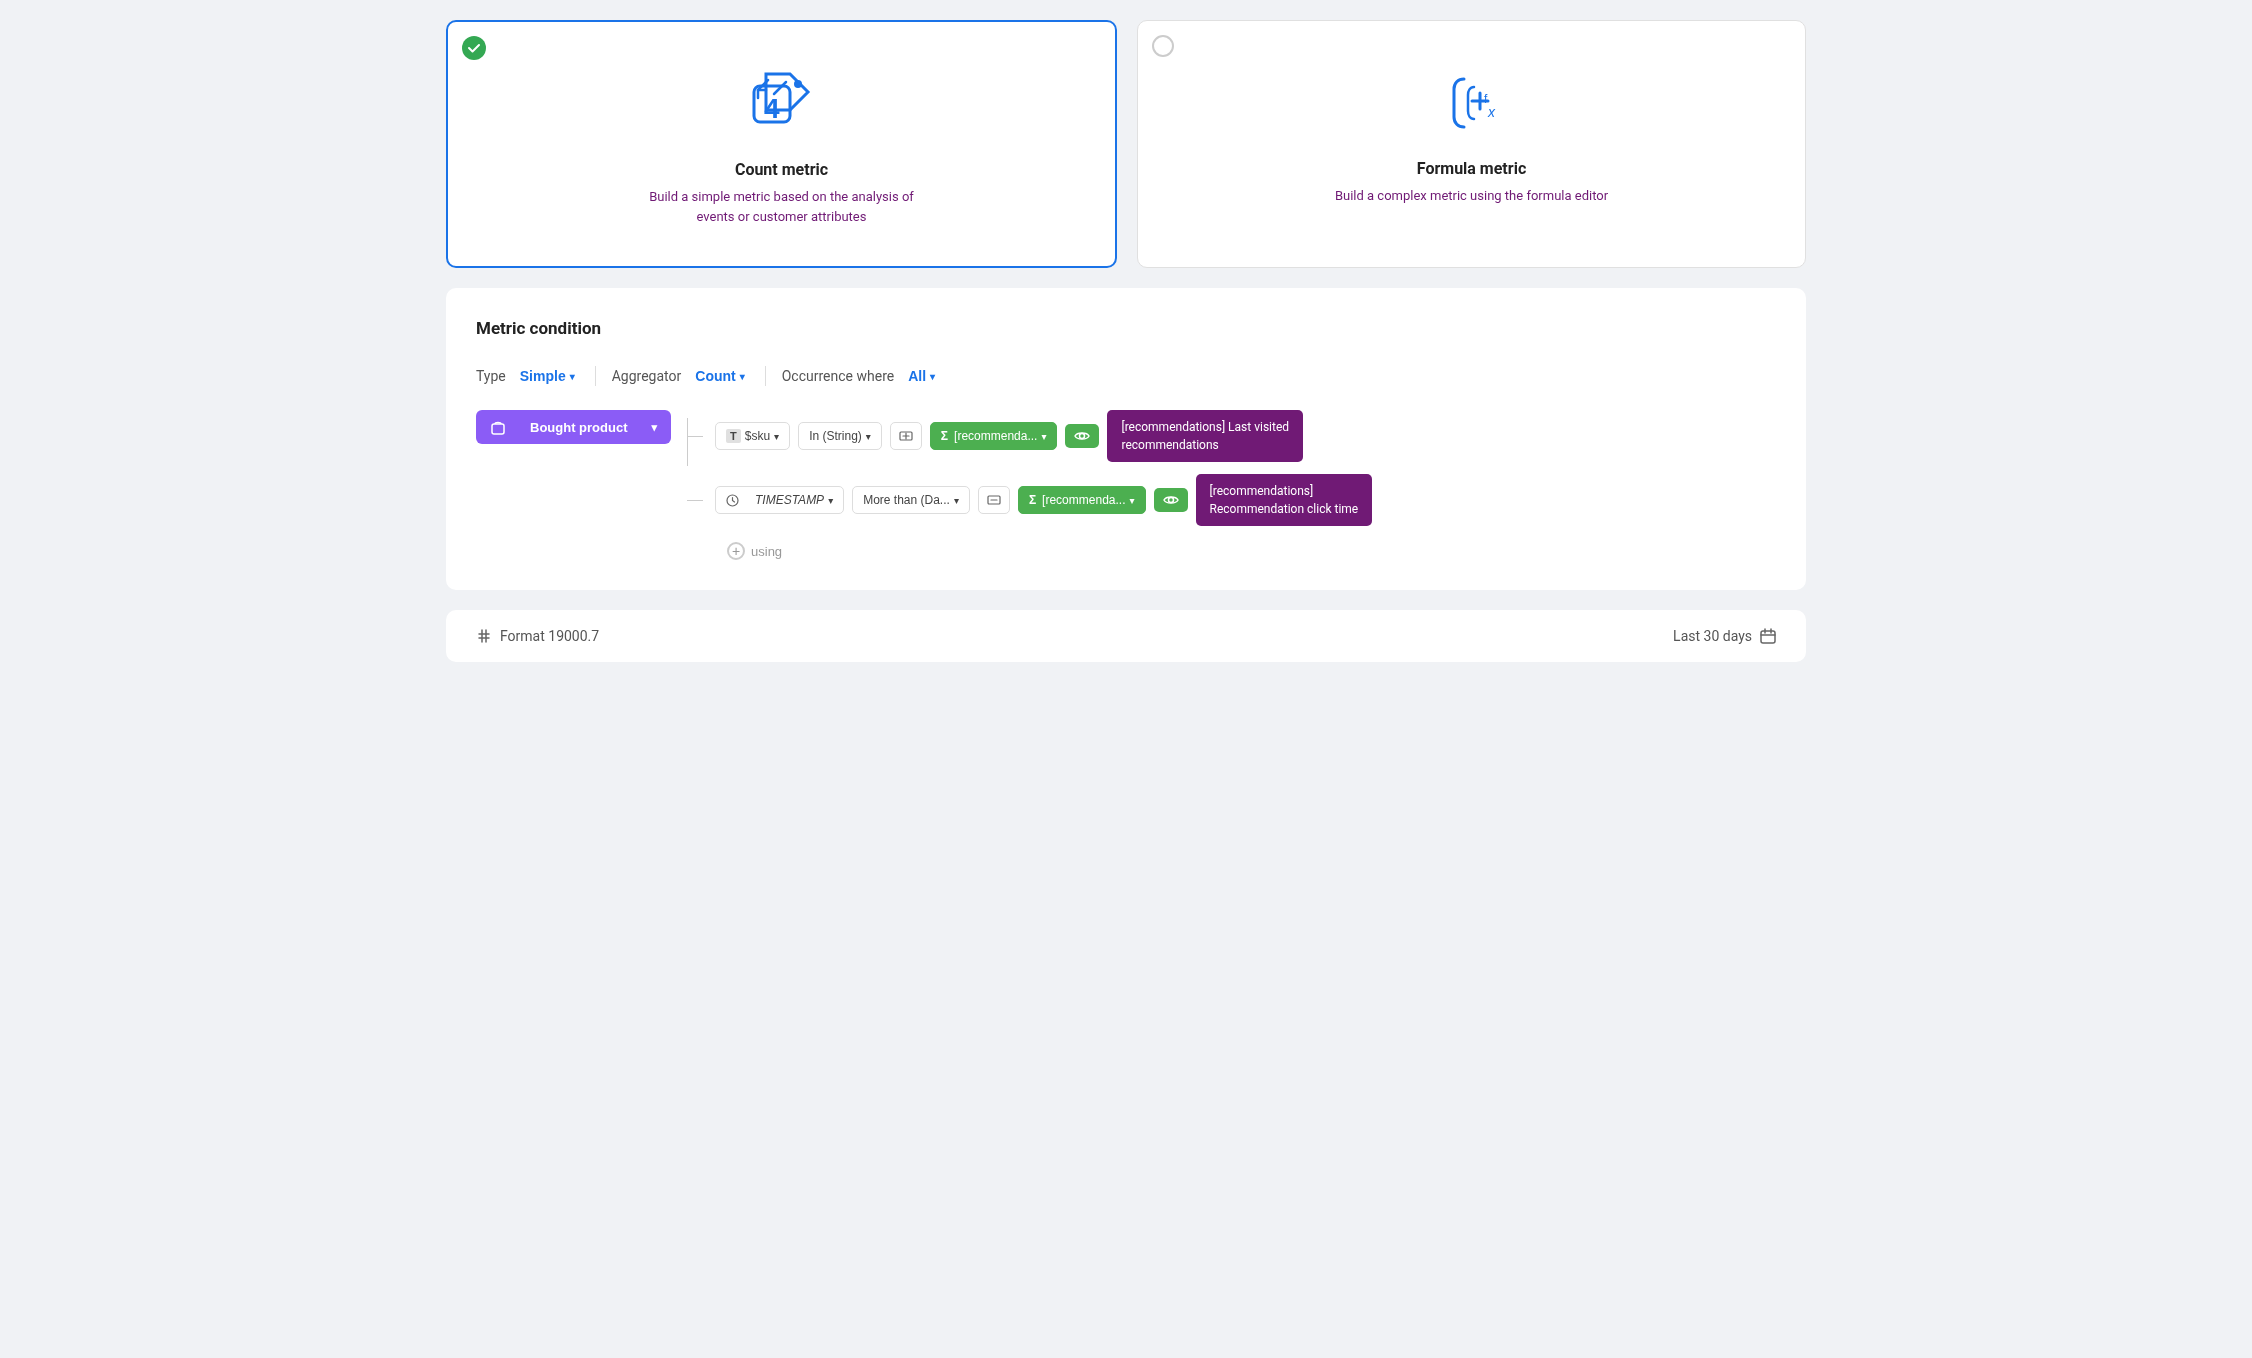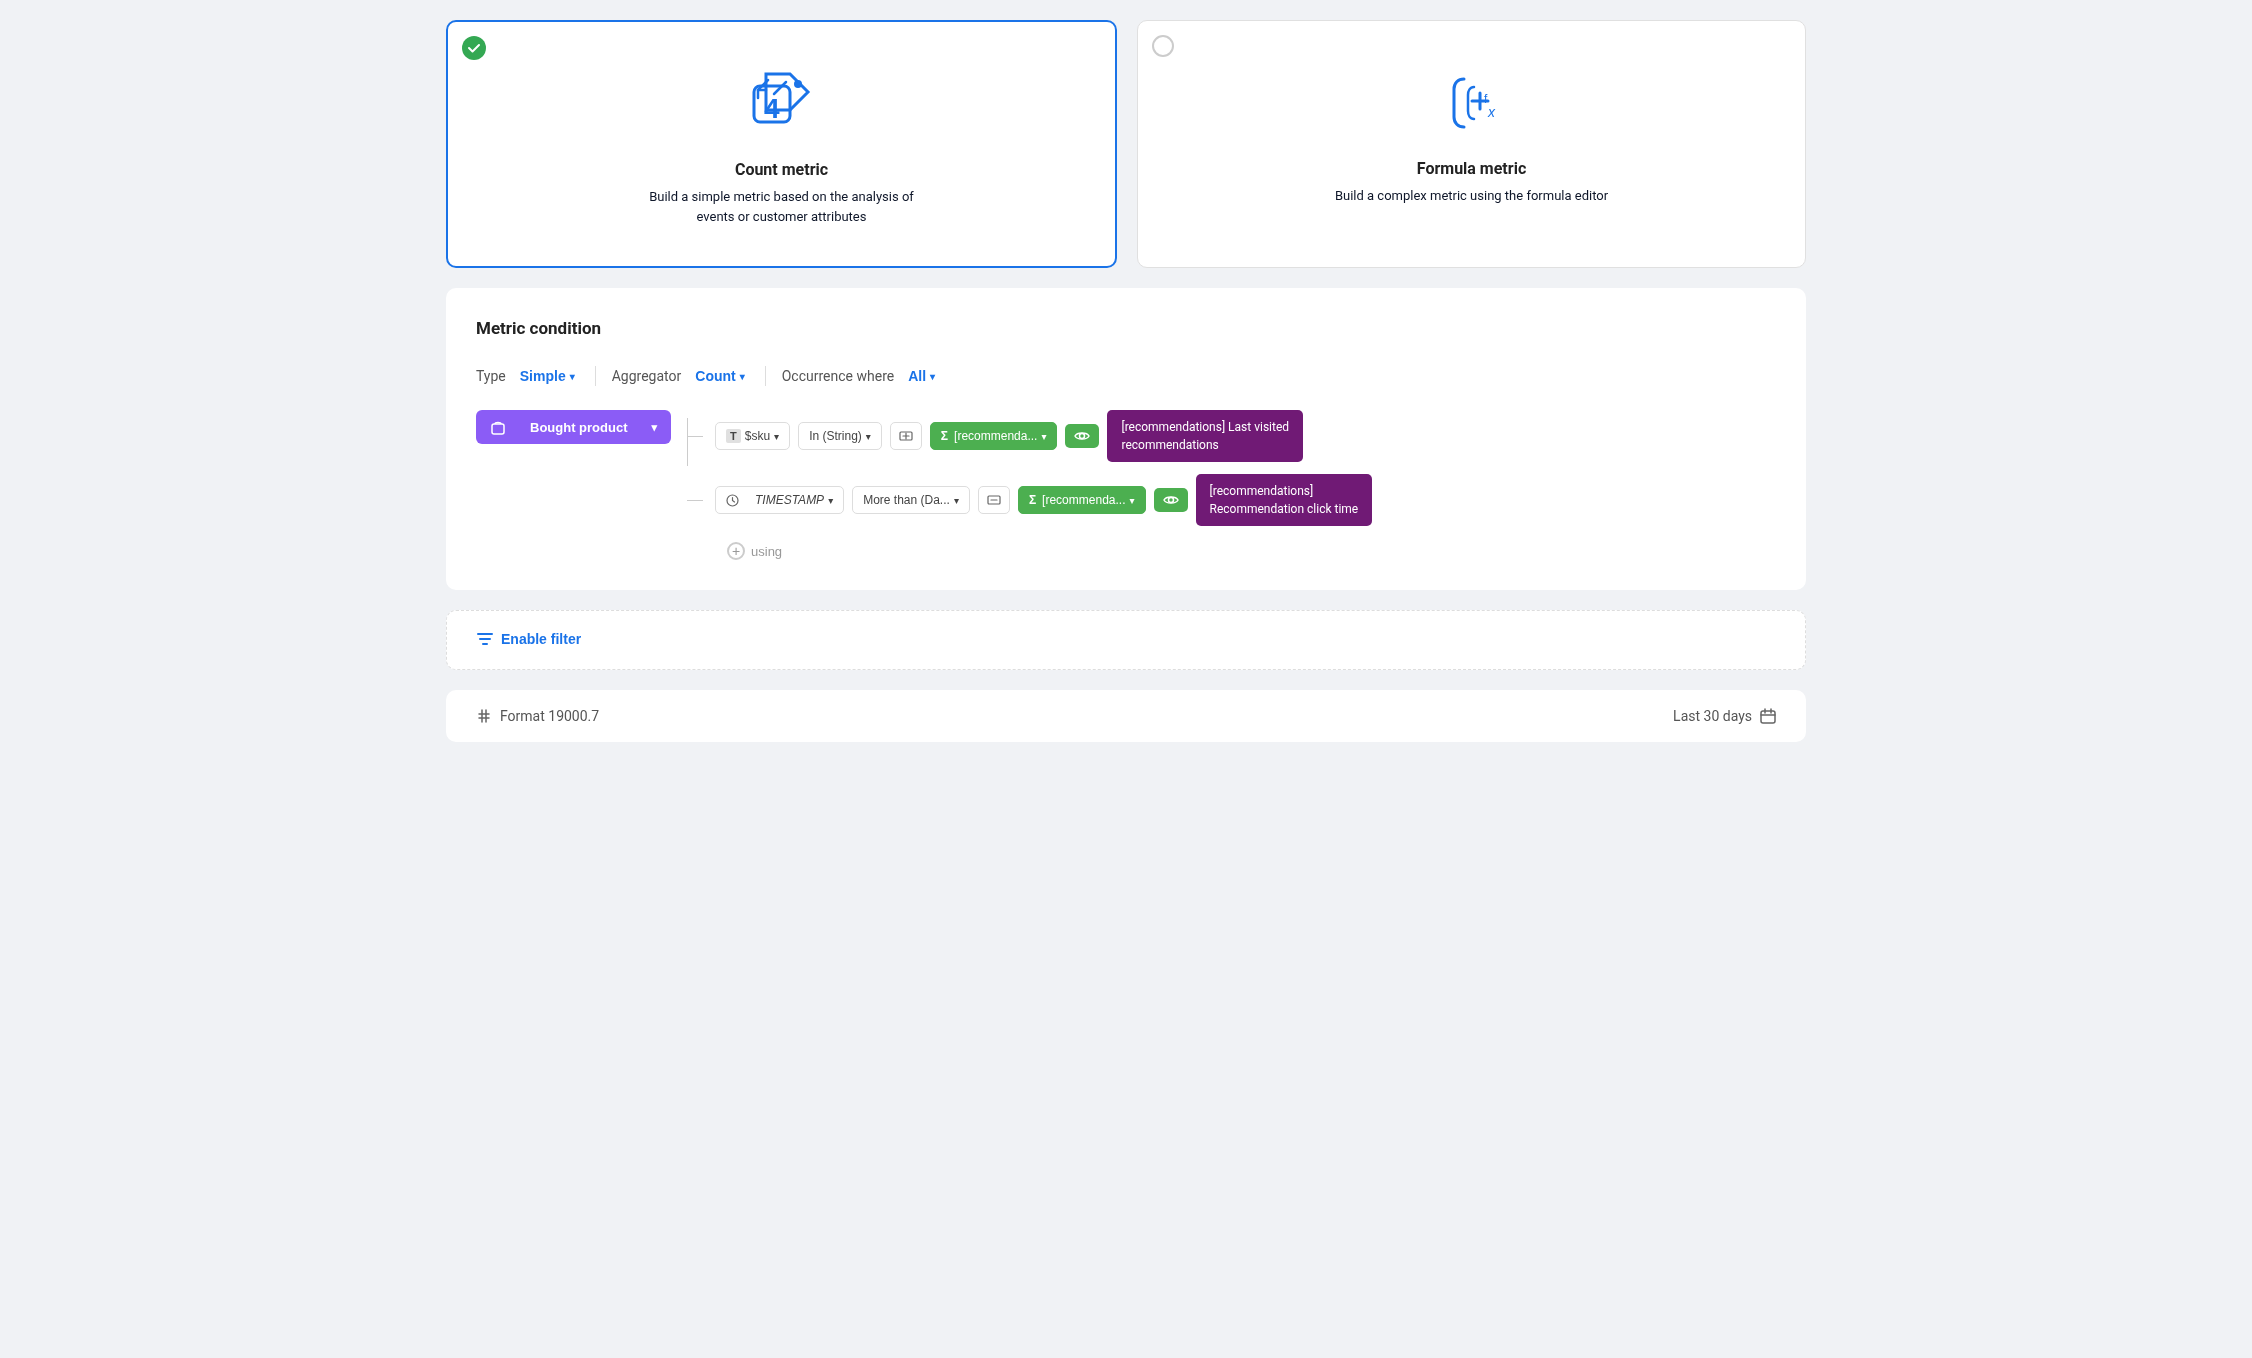--- a/index.html
+++ b/index.html
@@ -79,21 +79,21 @@
     }
 
     .card-title {
       font-weight: 700;
       font-size: 16px;
       margin-bottom: 8px;
       color: #222;
     }
 
     .card-desc {
-      color: #0f172a;
+      color: #701a75;
       font-size: 13px;
       line-height: 1.5;
       max-width: 280px;
     }
 
     
     .condition-section {
       background: #fff;
       border-radius: 10px;
       padding: 30px 30px 30px 30px;
@@ -462,28 +462,20 @@
 
         
         <button class="where-btn">
           <span style="width:18px; height:18px; border:2px solid #ccc; border-radius:50%; display:inline-flex; align-items:center; justify-content:center; font-size:14px; color:#999; line-height:1;">+</span>
           <span>using</span>
         </button>
       </div>
     </div>
   </div>
 
-  <div class="filter-section">
-    <button class="filter-btn">
-      <svg width="16" height="14" viewBox="0 0 16 14" fill="none">
-        <path d="M1 2h14M3 7h10M6 12h4" stroke="#1a73e8" stroke-width="2" stroke-linecap="round"></path>
-      </svg>
-      <span>Enable filter</span>
-    </button>
-  </div>
 
   <div class="bottom-bar">
     <div class="format-label">
       <svg width="16" height="16" viewBox="0 0 16 16" fill="none">
         <path d="M3 6h10M3 10h10M6 2v12M10 2v12" stroke="#666" stroke-width="1.5" stroke-linecap="round"></path>
       </svg>
       <span>Format 19000.7</span>
     </div>
     <div class="last-days">
       <span>Last 30 days</span>

